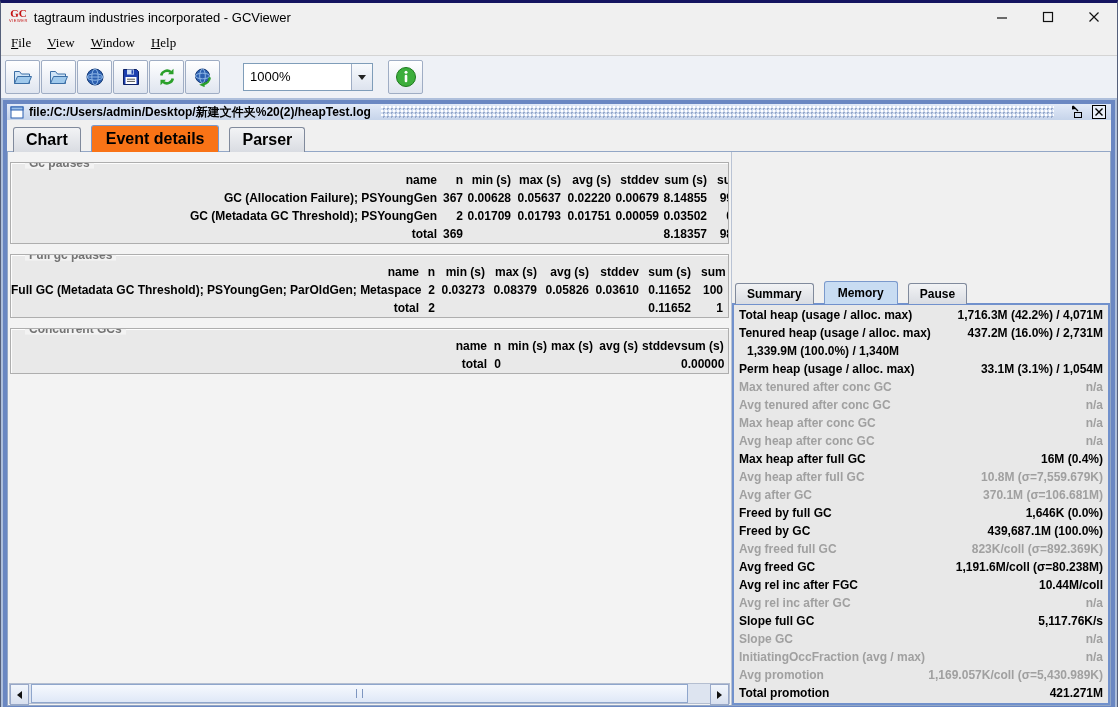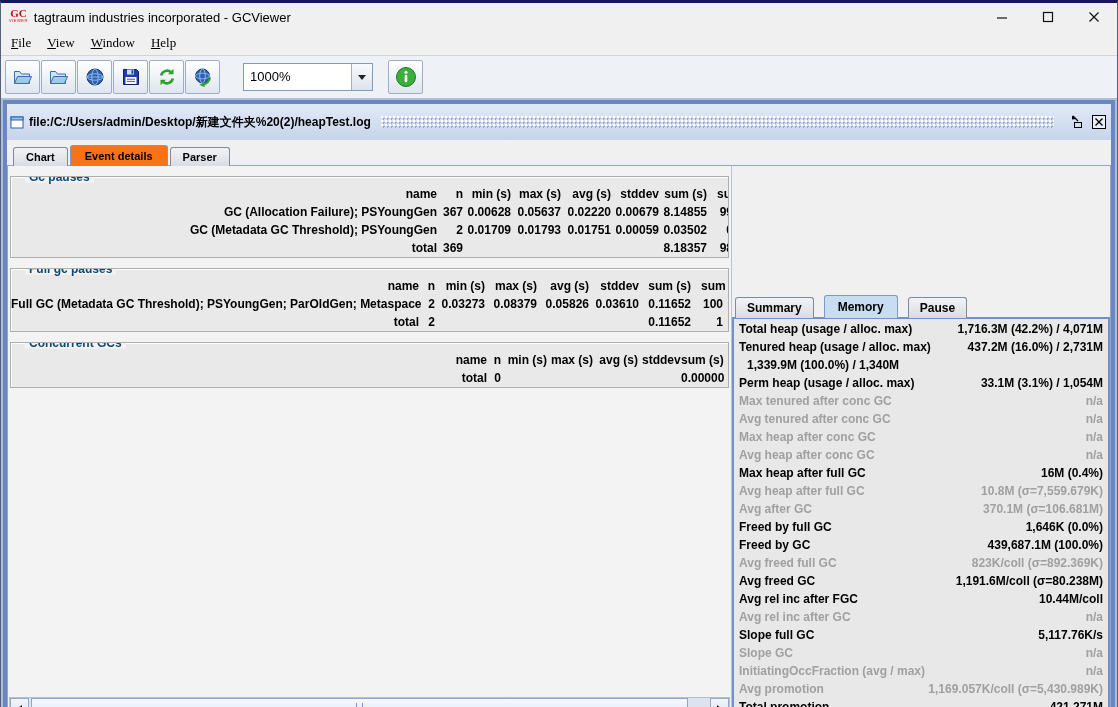--- a/index.html
+++ b/index.html
@@ -21,33 +21,33 @@
   .toolbar{height:42px;background:#eef1f6;display:flex;align-items:center;padding-left:4px;flex:0 0 auto;}
   .tbtn{width:33px;height:32px;margin-right:1px;border:1px solid #9fadc4;border-radius:2px;background:linear-gradient(#ffffff,#dfe5ef);display:flex;align-items:center;justify-content:center;}
   .combo{margin-left:22px;width:128px;height:26px;border:1px solid #7f9db9;background:#fff;display:flex;}
   .combo-text{flex:1;font-size:13px;padding:5px 0 0 6px;color:#000;}
   .combo-arrow{width:20px;border-left:1px solid #9fadc4;background:linear-gradient(#f8fafd,#dde3ee);display:flex;align-items:center;justify-content:center;}
   .tri-down{width:0;height:0;border-left:4px solid transparent;border-right:4px solid transparent;border-top:5px solid #222;}
   .infobtn{margin-left:15px;}
   
   .desktop{flex:1;background:#aebfdb;padding:2px;display:flex;}
   .iframe{flex:1;border:4px solid #6a87c2;background:#f0f0f0;display:flex;flex-direction:column;min-height:0;}
-  .iftitle{height:36px;background:linear-gradient(#e2eaf8,#c6d4ea);display:flex;align-items:center;padding:0 3px;flex:0 0 auto;}
+  .iftitle{height:16px;background:linear-gradient(#e2eaf8,#c6d4ea);display:flex;align-items:center;padding:0 3px;flex:0 0 auto;}
   .iftext{font-size:12px;font-weight:bold;color:#000;margin-left:5px;white-space:nowrap;}
   .bumps{flex:1;height:12px;margin:0 10px;background-image:radial-gradient(circle at 1px 1px,#ffffff 0.9px,transparent 1.1px),radial-gradient(circle at 2.6px 2.6px,#93a6c8 0.9px,transparent 1.1px);background-size:4px 4px;}
   .ifbtn{width:19px;height:18px;display:flex;align-items:center;justify-content:center;margin-left:3px;}
   
   .tabsrow{display:flex;align-items:flex-end;padding:4px 0 0 6px;background:#f0f0f0;flex:0 0 auto;}
-  .tab{border:1px solid #808a9c;border-bottom:none;background:linear-gradient(#f2f3f5,#d9dce2);padding:3px 12px 3px 12px;font-size:11px;font-weight:bold;margin-right:2px;border-radius:3px 3px 0 0;position:relative;top:1px;}
+  .tab{border:1px solid #808a9c;border-bottom:none;background:linear-gradient(#f2f3f5,#d9dce2);padding:3px 12px 3px 12px;font-size:16px;font-weight:bold;margin-right:10px;border-radius:3px 3px 0 0;position:relative;top:1px;}
   .tab.sel{background:#f97316;border-color:#7a99cc;padding:4px 14px;top:1px;z-index:2;}
   .tabcontent{flex:1;border:1px solid #93a7c6;display:flex;min-height:0;background:#f3f3f3;}
   
   .leftpanel{width:723px;flex:0 0 auto;background:#f3f3f3;position:relative;overflow:hidden;border-right:1px solid #b9c3d4;}
   .group{border:1px solid #aeaeae;box-shadow:inset 1px 1px 0 #fdfdfd;margin:10px 2px 0 2px;background:#e9e9e9;position:relative;padding-top:8px;overflow:hidden;}
-  .group-title{position:absolute;top:-1px;left:14px;background:#f3f3f3;padding:0 4px;font-size:12px;font-weight:bold;color:#0c4a6e;line-height:12px;transform:translateY(-45%);z-index:3;}
+  .group-title{position:absolute;top:-1px;left:14px;background:#f3f3f3;padding:0 4px;font-size:12px;font-weight:bold;color:#737373;line-height:12px;transform:translateY(-45%);z-index:3;}
   .trow{display:grid;height:18px;line-height:18px;font-size:12px;font-weight:bold;color:#000;white-space:nowrap;}
   .trow>div{text-align:right;padding-right:4px;overflow:visible;}
   .t1 .trow{width:748px;grid-template-columns:430px 26px 48px 50px 50px 48px 48px 48px;}
   .t2 .trow{width:730px;grid-template-columns:412px 16px 50px 52px 52px 50px 52px 46px;}
   .t3 .trow{width:748px;grid-template-columns:480px 14px 46px 46px 45px 39px 42px 36px;}
   .trow.hdr .c8{text-align:left;padding:0 0 0 6px;}
   .t1 .trow .c8{padding-right:26px;}
   .t2 .trow .c8{padding-right:18px;}
   .t1 .trow.hdr .c8,.t2 .trow.hdr .c8,.t3 .trow.hdr .c8{padding-right:0;}
   

